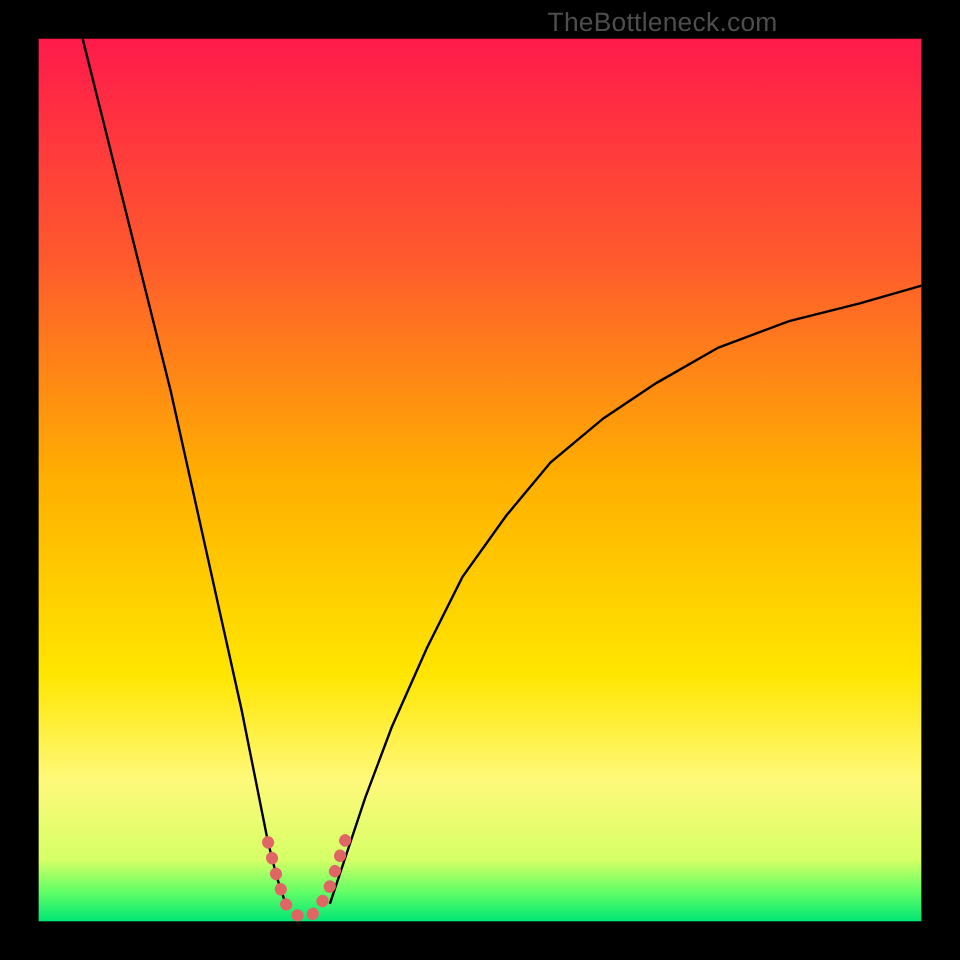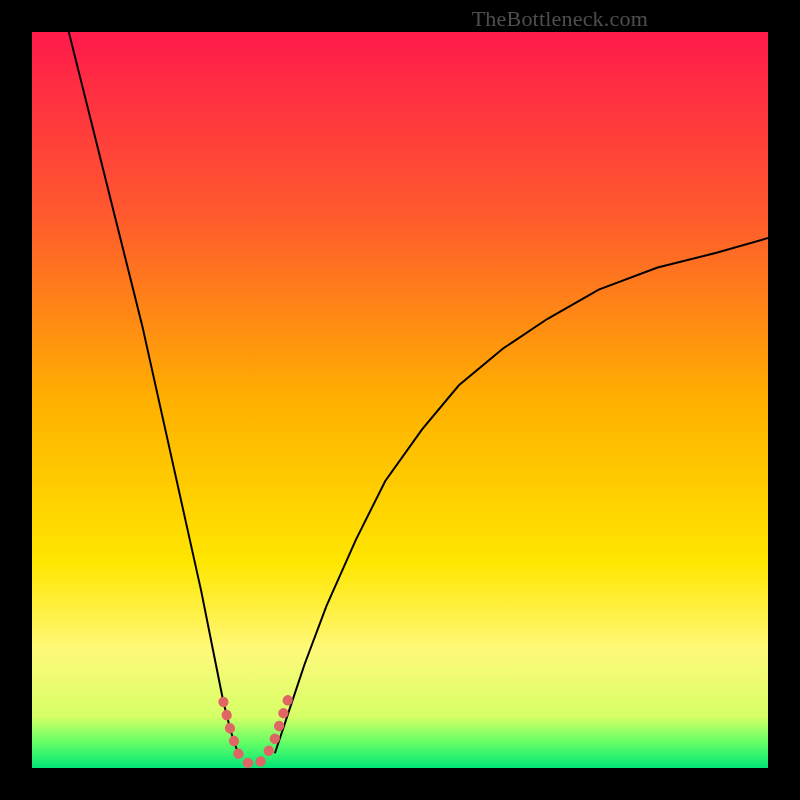--- a/index.html
+++ b/index.html
@@ -9,21 +9,20 @@
     height: 800px;
     background: #000;
     font-family: Arial, Helvetica, sans-serif;
     overflow: hidden;
   }
   .stage {
     position: relative;
     width: 660px;
     height: 800px;
     background: #000;
-    font-family: Liberation Serif, serif;
   }
   .watermark {
     position: absolute;
     top: 6px;
     right: 12px;
     color: #4e4e4e;
     font-size: 22px;
     font-weight: 400;
     letter-spacing: 0.2px;
     z-index: 10;

